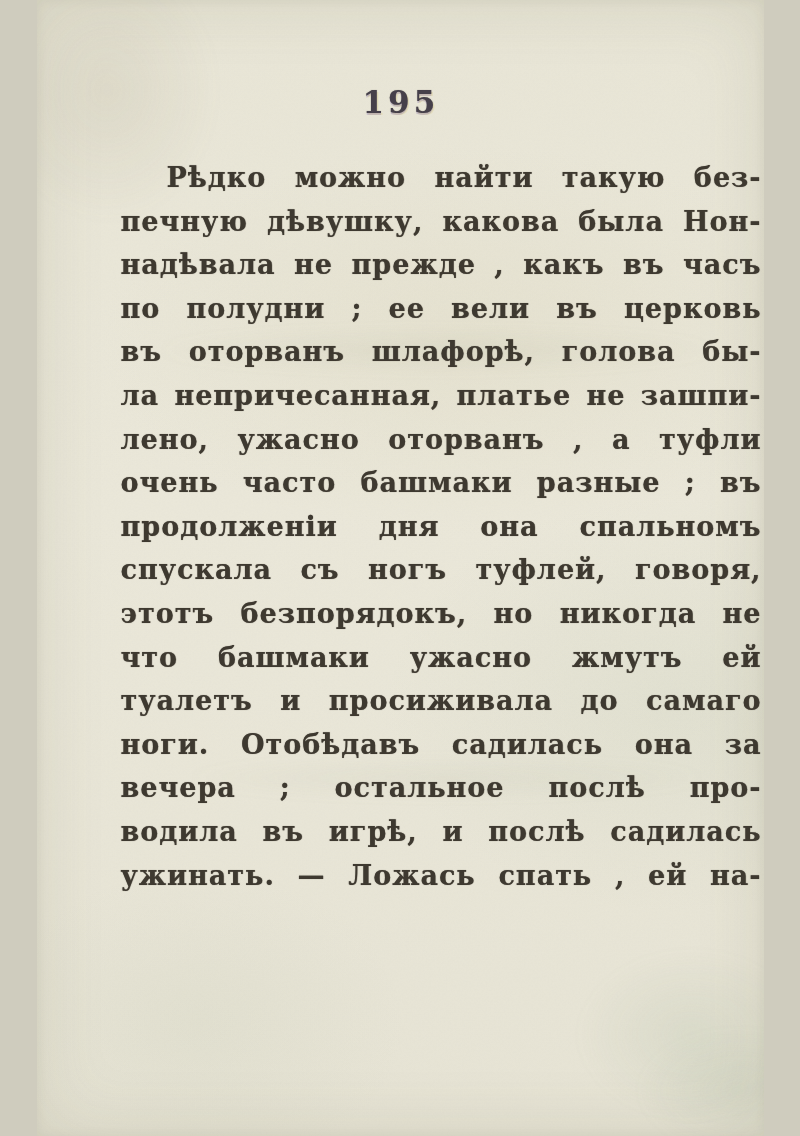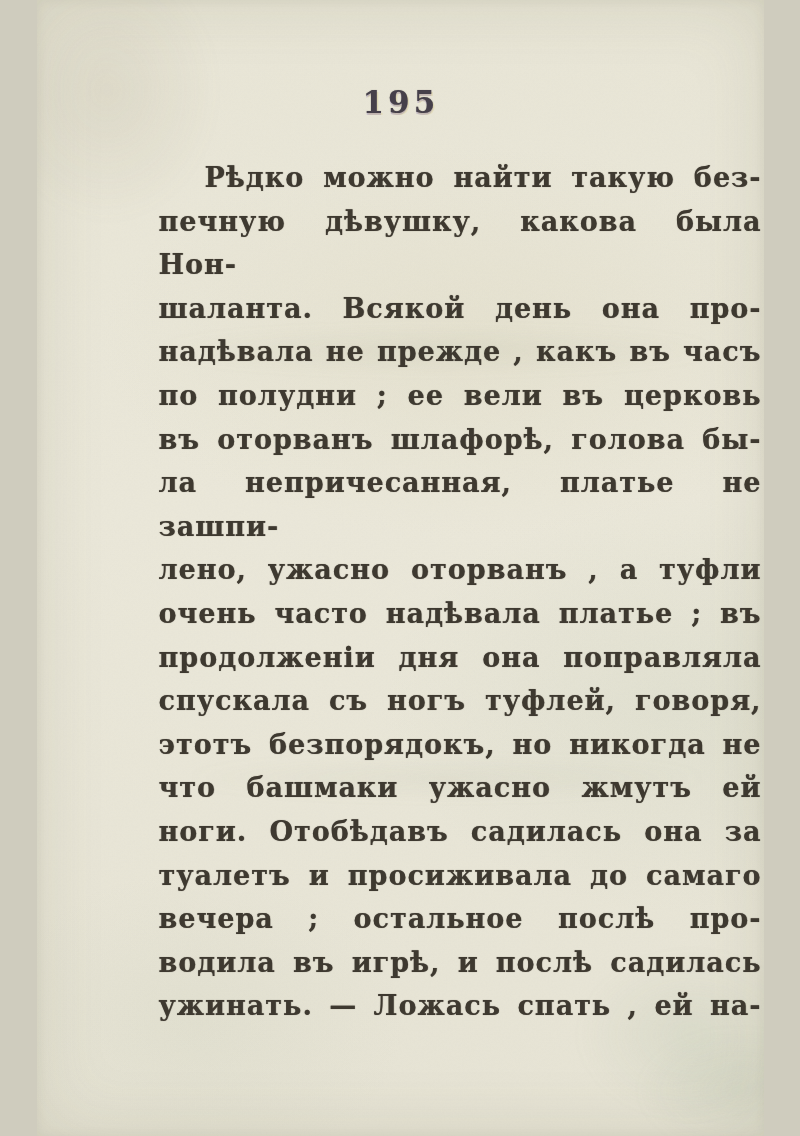--- a/index.html
+++ b/index.html
@@ -48,21 +48,21 @@
     position: absolute;
     left: 84px; top: 156px;
     width: 641px;
     color: #3e3930;
     font-size: 27px;
     font-weight: bold;
     line-height: 43.6px;
     letter-spacing: 1px;
     text-shadow: 0 0 1px rgba(62,57,48,0.55), 0.4px 0.4px 0.6px rgba(62,57,48,0.25);
   }
-  .line { text-align: justify; text-align-last: justify; white-space: normal; margin-left: 38px; }
+  .line { text-align: justify; text-align-last: justify; white-space: normal; }
   .line.indent { padding-left: 46px; }
 </style>
 </head>
 <body>
 
 <div class="page">
 
   <svg class="grain" width="800" height="1136" xmlns="http://www.w3.org/2000/svg">
     <filter id="paperNoise">
       <feTurbulence type="fractalNoise" baseFrequency="0.55" numOctaves="2" seed="7" stitchTiles="stitch"></feTurbulence>
@@ -76,31 +76,30 @@
   <div class="stain s3"></div>
   <div class="stain s4"></div>
   <div class="stain s5"></div>
   <div class="crease"></div>
 
   <div class="page-number">195</div>
 
   <div class="text-block">
     <div class="line indent">Рѣдко можно найти такую без-</div>
     <div class="line">печную дѣвушку, какова была Нон-</div>
-    <div class="line">шаланта.  Всякой  день  она  про-</div>
     <div class="line">надѣвала не прежде , какъ въ часъ</div>
     <div class="line">по полудни ;  ее вели  въ  церковь</div>
     <div class="line">въ оторванъ шлафорѣ, голова бы-</div>
     <div class="line">ла непричесанная, платье не зашпи-</div>
     <div class="line">лено,  ужасно  оторванъ , а туфли</div>
-    <div class="line">очень часто  надѣвала  платье ;  въ</div>
-    <div class="line">продолженіи  дня  она  поправляла</div>
+    <div class="line">очень часто  башмаки  разные ;  въ</div>
+    <div class="line">продолженіи  дня  она  спальномъ</div>
     <div class="line">спускала  съ ногъ  туфлей,  говоря,</div>
     <div class="line">этотъ безпорядокъ,  но никогда  не</div>
     <div class="line">что  башмаки   ужасно  жмутъ  ей</div>
+    <div class="line">туалетъ и просиживала до самаго</div>
     <div class="line">ноги.  Отобѣдавъ  садилась  она  за</div>
-    <div class="line">туалетъ и просиживала до самаго</div>
     <div class="line">вечера ;   остальное  послѣ   про-</div>
     <div class="line">водила  въ  игрѣ,  и послѣ  садилась</div>
     <div class="line">ужинать. — Ложась  спать ,  ей на-</div>
   </div>
 
 </div>
 
 </body></html>

